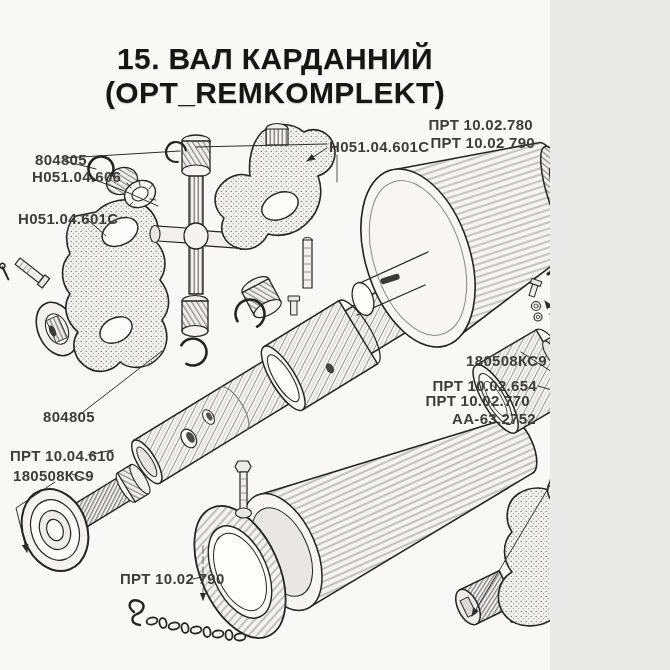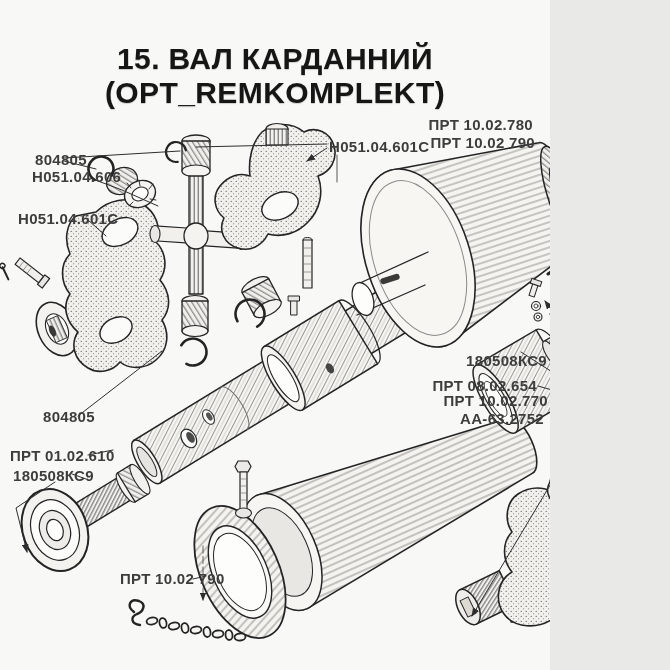--- a/index.html
+++ b/index.html
@@ -304,21 +304,21 @@
 
   <div class="title">15. ВАЛ КАРДАННИЙ (OPT_REMKOMPLEKT)</div>
 
   <div class="lbl" style="left:35px;top:152px">804805</div>
   <div class="lbl" style="left:32px;top:169px">H051.04.606</div>
   <div class="lbl" style="left:18px;top:211px">H051.04.601C</div>
   <div class="lbl" style="left:329px;top:139px">H051.04.601C</div>
   <div class="lbl" style="right:17px;top:117px">ПРТ 10.02.780</div>
   <div class="lbl" style="right:15px;top:135px">ПРТ 10.02 790</div>
   <div class="lbl" style="right:3px;top:353px">180508КС9</div>
-  <div class="lbl" style="right:13px;top:378px">ПРТ 08.02.654</div>
-  <div class="lbl" style="right:2px;top:393px">ПРТ 10.02.770</div>
-  <div class="lbl" style="right:6px;top:411px">АА-63.2752</div>
+  <div class="lbl" style="right:13px;top:378px">ПРТ 10.02.654</div>
+  <div class="lbl" style="right:20px;top:393px">ПРТ 10.02.770</div>
+  <div class="lbl" style="right:14px;top:411px">АА-63.2752</div>
   <div class="lbl" style="left:43px;top:409px">804805</div>
-  <div class="lbl" style="left:10px;top:448px">ПРТ 01.02.610</div>
+  <div class="lbl" style="left:10px;top:448px">ПРТ 10.04.610</div>
   <div class="lbl" style="left:13px;top:468px">180508КС9</div>
   <div class="lbl" style="left:120px;top:571px">ПРТ 10.02 790</div>
 
 </div>
 
 </body></html>

